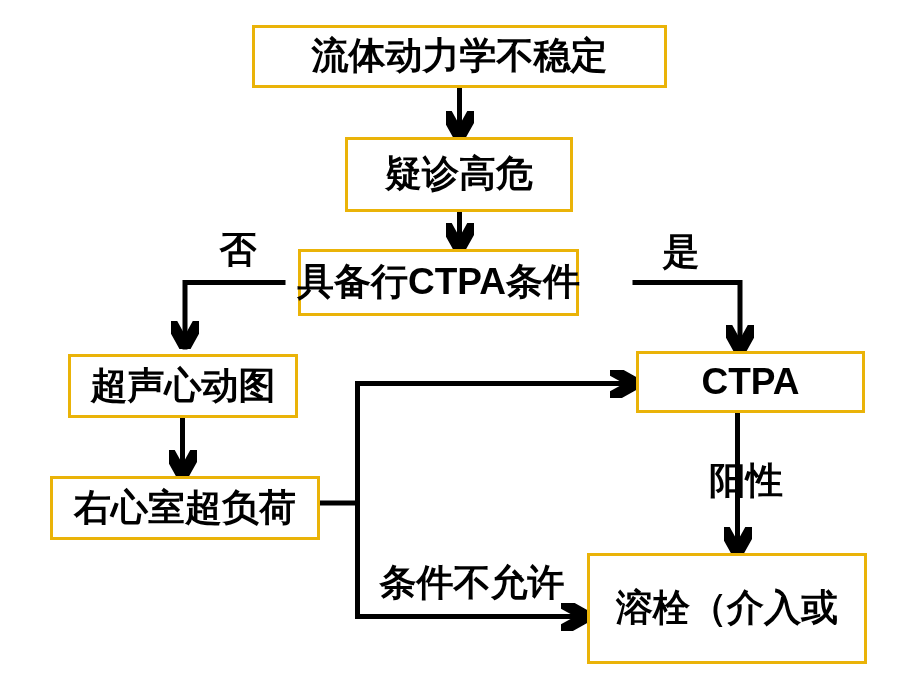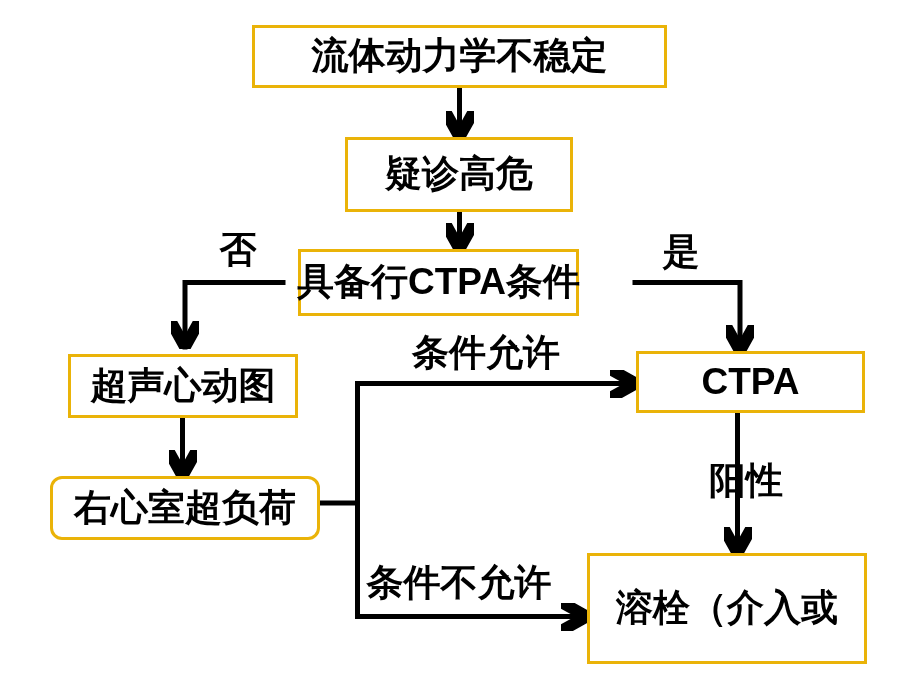--- a/index.html
+++ b/index.html
@@ -51,28 +51,28 @@
     font-weight: bold;
     line-height: 1.0;
     text-align: center;
     white-space: nowrap;
   }
   
   #n-hemo   { left: 252px; top: 25px;  width: 415px; height: 63px; }
   #n-susp   { left: 345px; top: 137px; width: 228px; height: 75px; }
   #n-feas   { left: 283px; top: 249px; width: 281px; height: 67px; margin-left: 15px; }
   #n-echo   { left: 68px;  top: 354px; width: 230px; height: 64px; }
-  #n-rvo    { left: 50px;  top: 476px; width: 270px; height: 64px; border-radius: 12px; }
+  #n-rvo    { left: 50px;  top: 476px; width: 270px; height: 64px; }
   #n-ctpa   { left: 636px; top: 351px; width: 229px; height: 62px; }
   #n-thromb { left: 587px; top: 553px; width: 280px; height: 111px; gap: 19px; }
   
   #l-no       { left: 217px; top: 231px; width: 42px;  }
   #l-yes      { left: 660px; top: 233px; width: 42px;  }
   #l-permit   { left: 405px; top: 334px; width: 162px; }
-  #l-nopermit { left: 363px; top: 564px; width: 192px; }
+  #l-nopermit { left: 376px; top: 564px; width: 192px; }
   #l-positive { left: 704px; top: 462px; width: 84px;  }
 </style>
 </head>
 <body>
 
 <div class="canvas">
 
   <svg class="connectors" viewBox="0 0 901 685" xmlns="http://www.w3.org/2000/svg">
     <defs>
       <marker id="arrowhead" viewBox="0 0 12 12" refX="11" refY="6" markerWidth="5.6" markerHeight="5.6" orient="auto" markerUnits="strokeWidth">
@@ -116,19 +116,18 @@
   </div>
 
   <div class="node" id="n-thromb">
     <span>溶栓（介入或</span>
   </div>
 
   <div class="edge-label" id="l-no">否</div>
 
   <div class="edge-label" id="l-yes">是</div>
 
-  <div class="edge-label" id="l-permit">条件允许</div>
 
   <div class="edge-label" id="l-nopermit">条件不允许</div>
 
   <div class="edge-label" id="l-positive">阳性</div>
 
 </div>
 
 </body></html>

